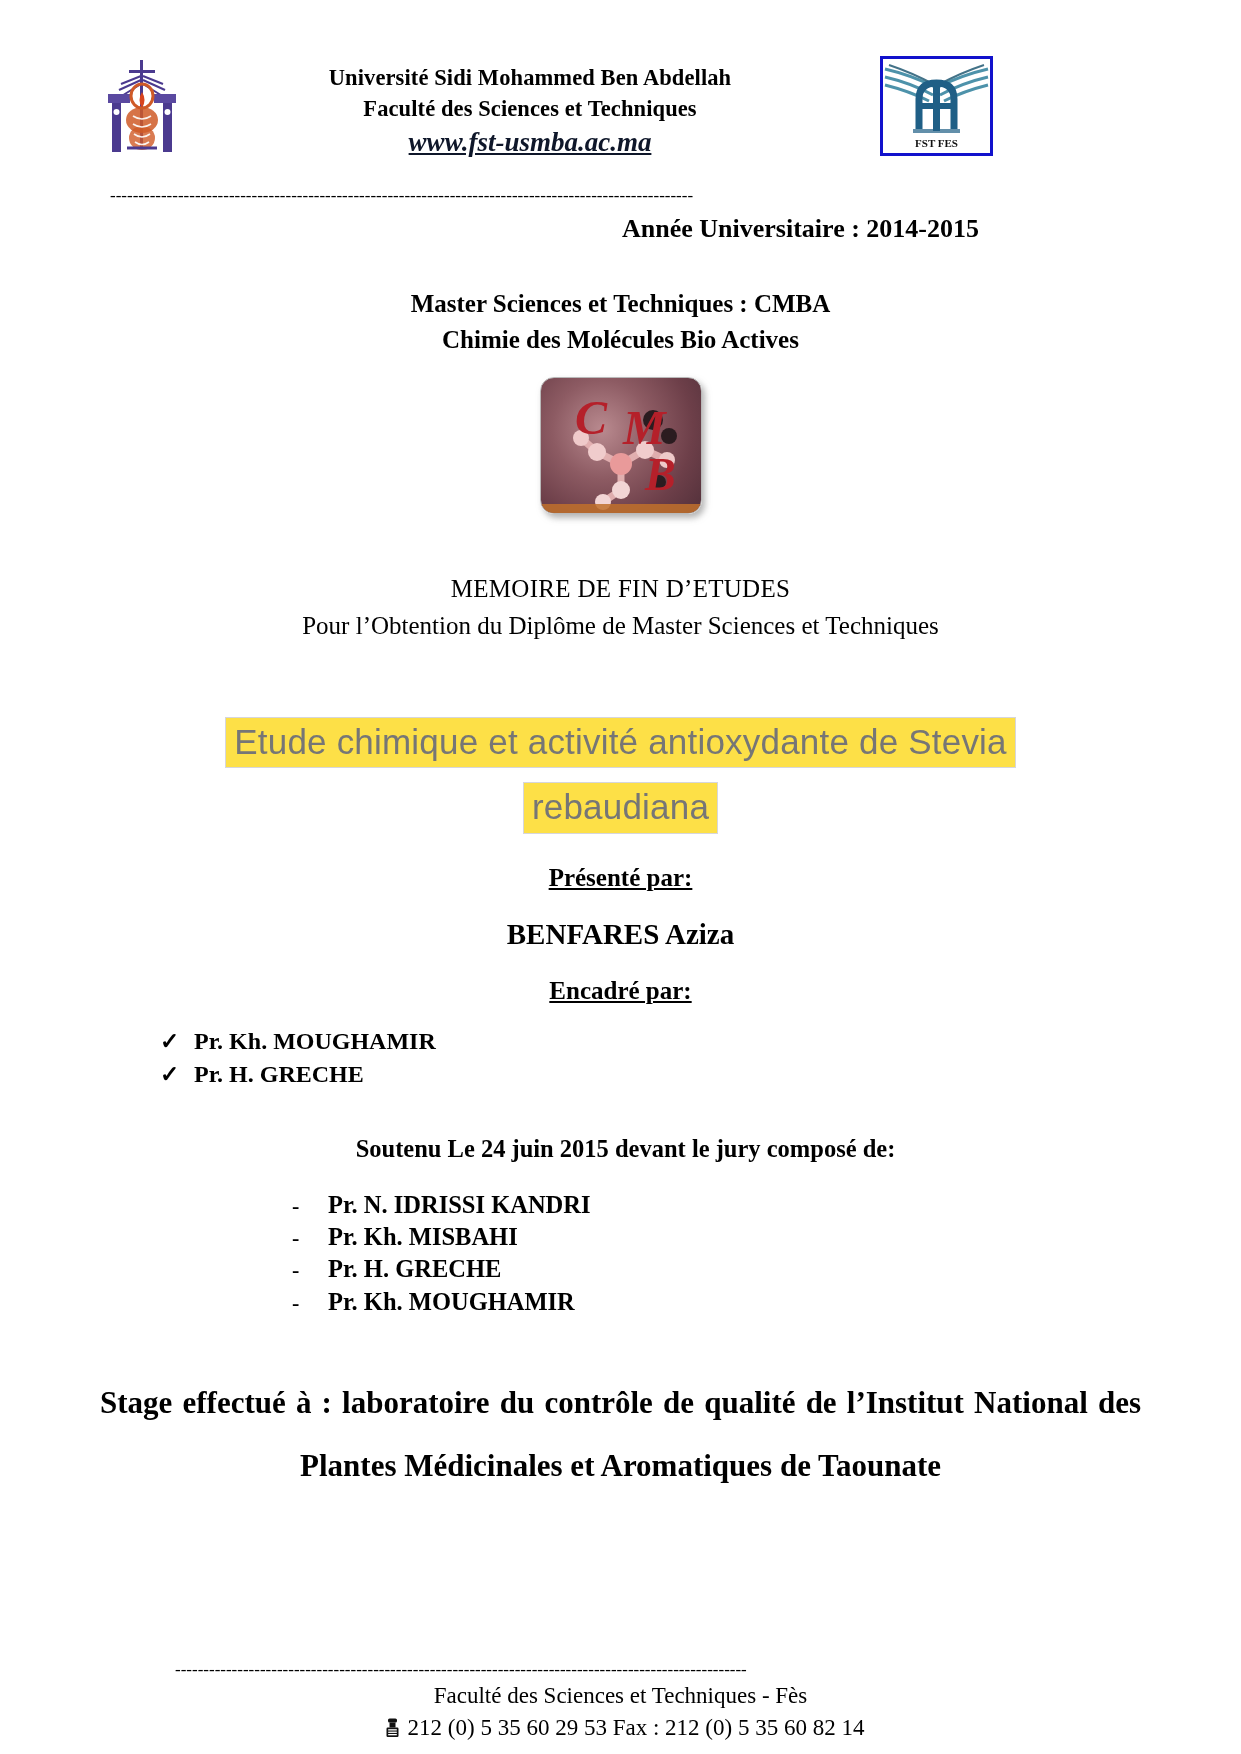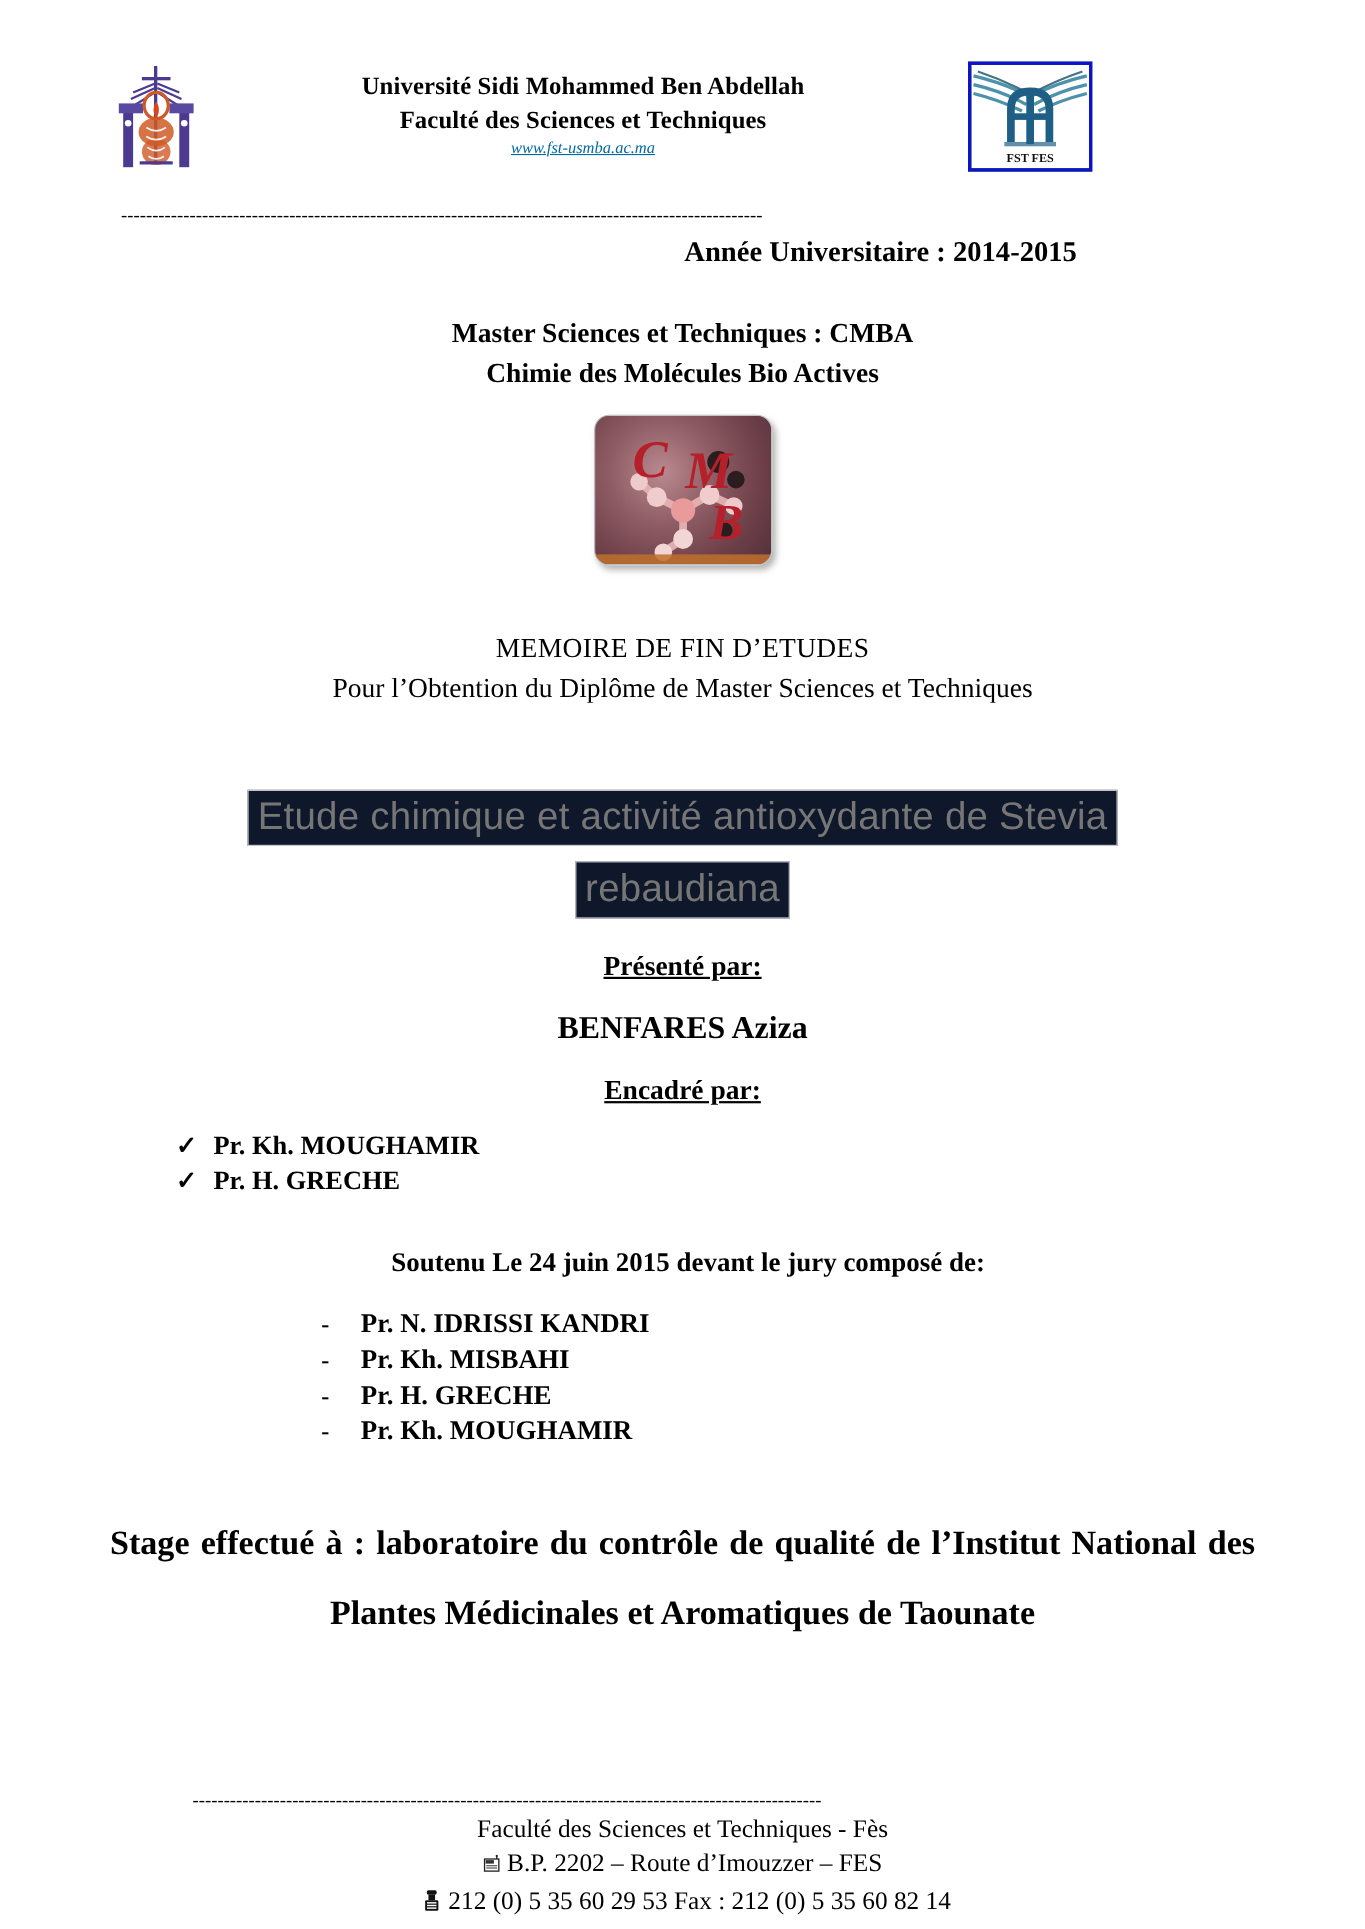--- a/index.html
+++ b/index.html
@@ -45,24 +45,24 @@
     width: 660px;
     text-align: center;
     line-height: 1.38;
   }
   .header-center .line {
     font-size: 22.5px;
     font-weight: bold;
     letter-spacing: 0.1px;
   }
   .header-center .url {
-    font-size: 15px;
-    font-weight: normal;
+    font-size: 27px;
+    font-weight: bold;
     font-style: italic;
-    color: #0369a1;
+    color: #0f172a;
     text-decoration: underline;
     display: inline-block;
   }
 
   .fst-logo {
     position: absolute;
     left: 880px;
     top: 8px;
     width: 113px;
     height: 100px;
@@ -144,21 +144,21 @@
   
   .maintitle {
     text-align: center;
     margin-top: 72px;
   }
   .maintitle .tl {
     display: inline-block;
     font-family: "Liberation Sans", sans-serif;
     font-size: 35px;
     color: #767676;
-    background: #0f172a;
+    background: #fde047;
     border: 1px solid #d6d6dc;
     padding: 2px 8px 4px 8px;
     line-height: 1.25;
     letter-spacing: 0.2px;
   }
   .maintitle .tl2 {
     margin-top: 14px;
   }
 
   
@@ -447,32 +447,20 @@
   </div>
 
   <div class="stage">
     <div class="l1">Stage effectué à : laboratoire du contrôle de qualité de l’Institut National des</div>
     <div class="l2">Plantes Médicinales et Aromatiques de Taounate</div>
   </div>
 
   <div class="footer">
     <div class="dashed-rule-f">-----------------------------------------------------------------------------------------------------</div>
     <div class="f-line">Faculté des Sciences et Techniques -  Fès</div>
-    <div class="f-line">
-      <span class="icon-mail">
-        <svg width="17" height="17" viewBox="0 0 17 17" aria-hidden="true">
-          <rect x="1.5" y="4" width="13" height="11" fill="#ffffff" stroke="#222" stroke-width="1.2"></rect>
-          <rect x="2.5" y="5" width="7.5" height="3.2" fill="#333"></rect>
-          <line x1="3" y1="10.2" x2="13" y2="10.2" stroke="#333" stroke-width="1"></line>
-          <line x1="3" y1="12.2" x2="13" y2="12.2" stroke="#333" stroke-width="1"></line>
-          <line x1="12.6" y1="1" x2="12.6" y2="4" stroke="#222" stroke-width="1.2"></line>
-          <circle cx="12.6" cy="1.2" r="1" fill="#222"></circle>
-        </svg>
-      </span><span>B.P. 2202 – Route d’Imouzzer – FES</span>
-    </div>
     <div class="f-line phone">
       <span class="icon-phone">
         <svg width="15" height="20" viewBox="0 0 15 20" aria-hidden="true">
           <rect x="3" y="0.5" width="9" height="4" rx="1.6" fill="#111"></rect>
           <rect x="4.5" y="4.5" width="6" height="5" fill="#111"></rect>
           <rect x="1.5" y="9.5" width="12" height="9.5" rx="1.2" fill="#111"></rect>
           <rect x="3.2" y="11.2" width="8.6" height="1.3" fill="#ffffff"></rect>
           <rect x="3.2" y="13.6" width="8.6" height="1.3" fill="#ffffff"></rect>
           <rect x="3.2" y="16" width="8.6" height="1.3" fill="#ffffff"></rect>
         </svg>

